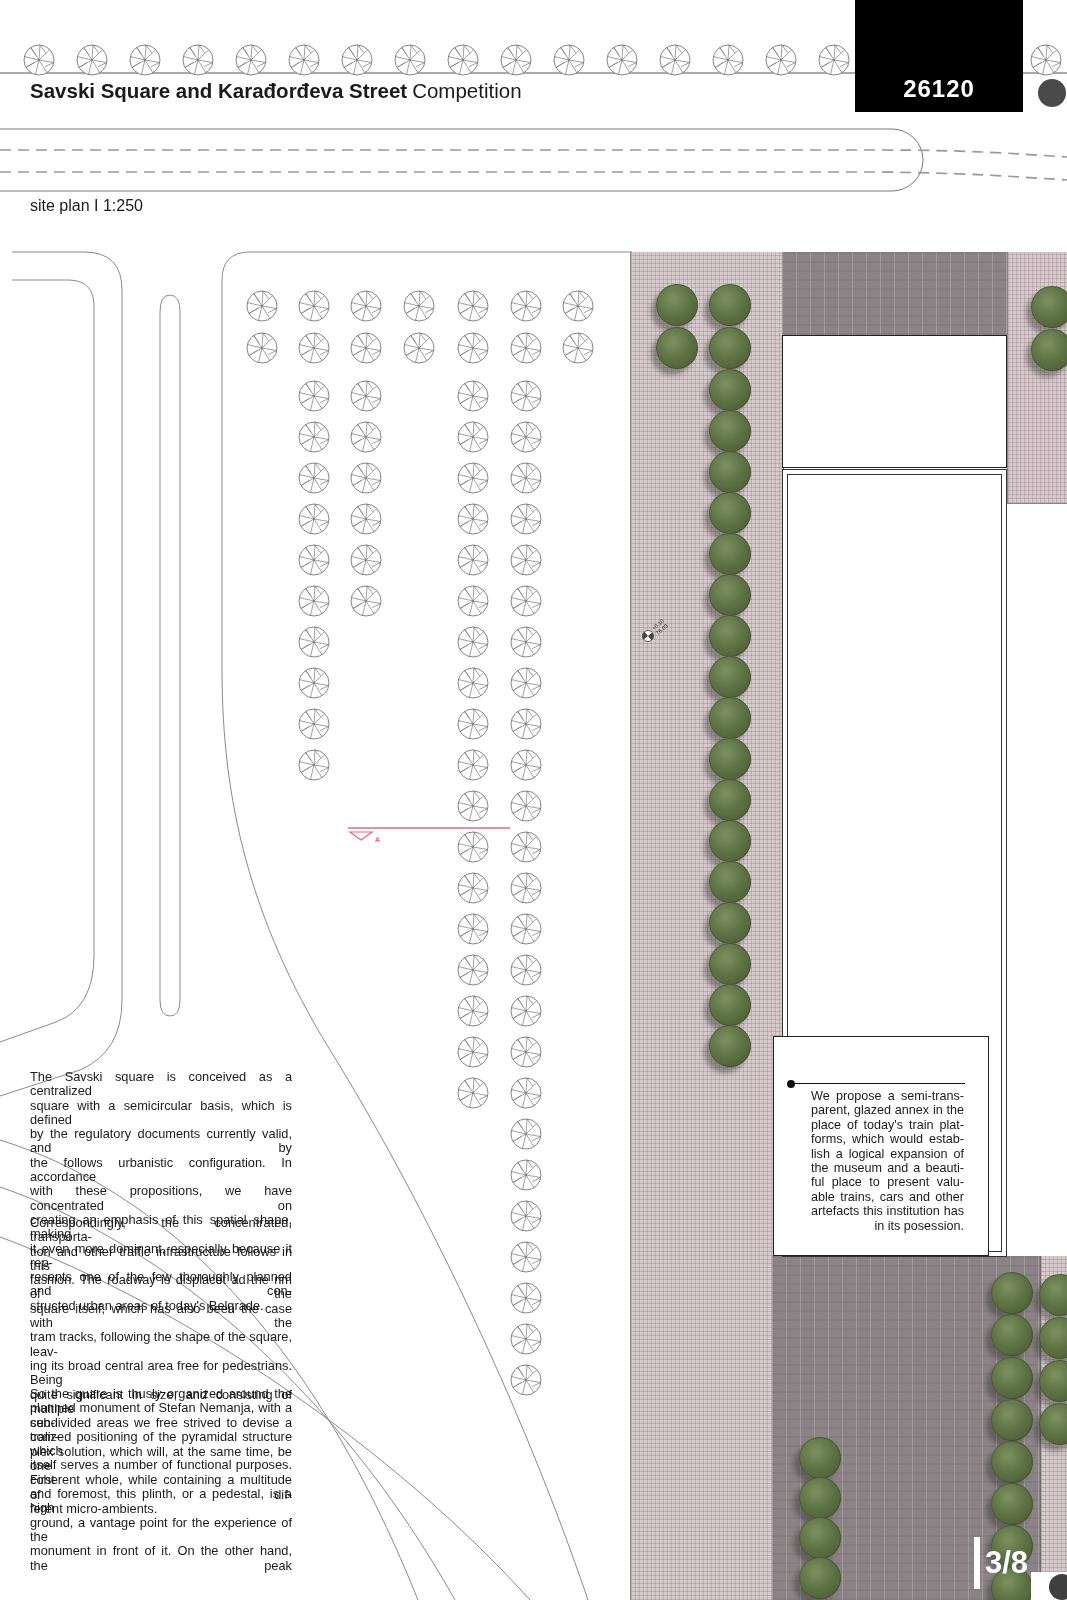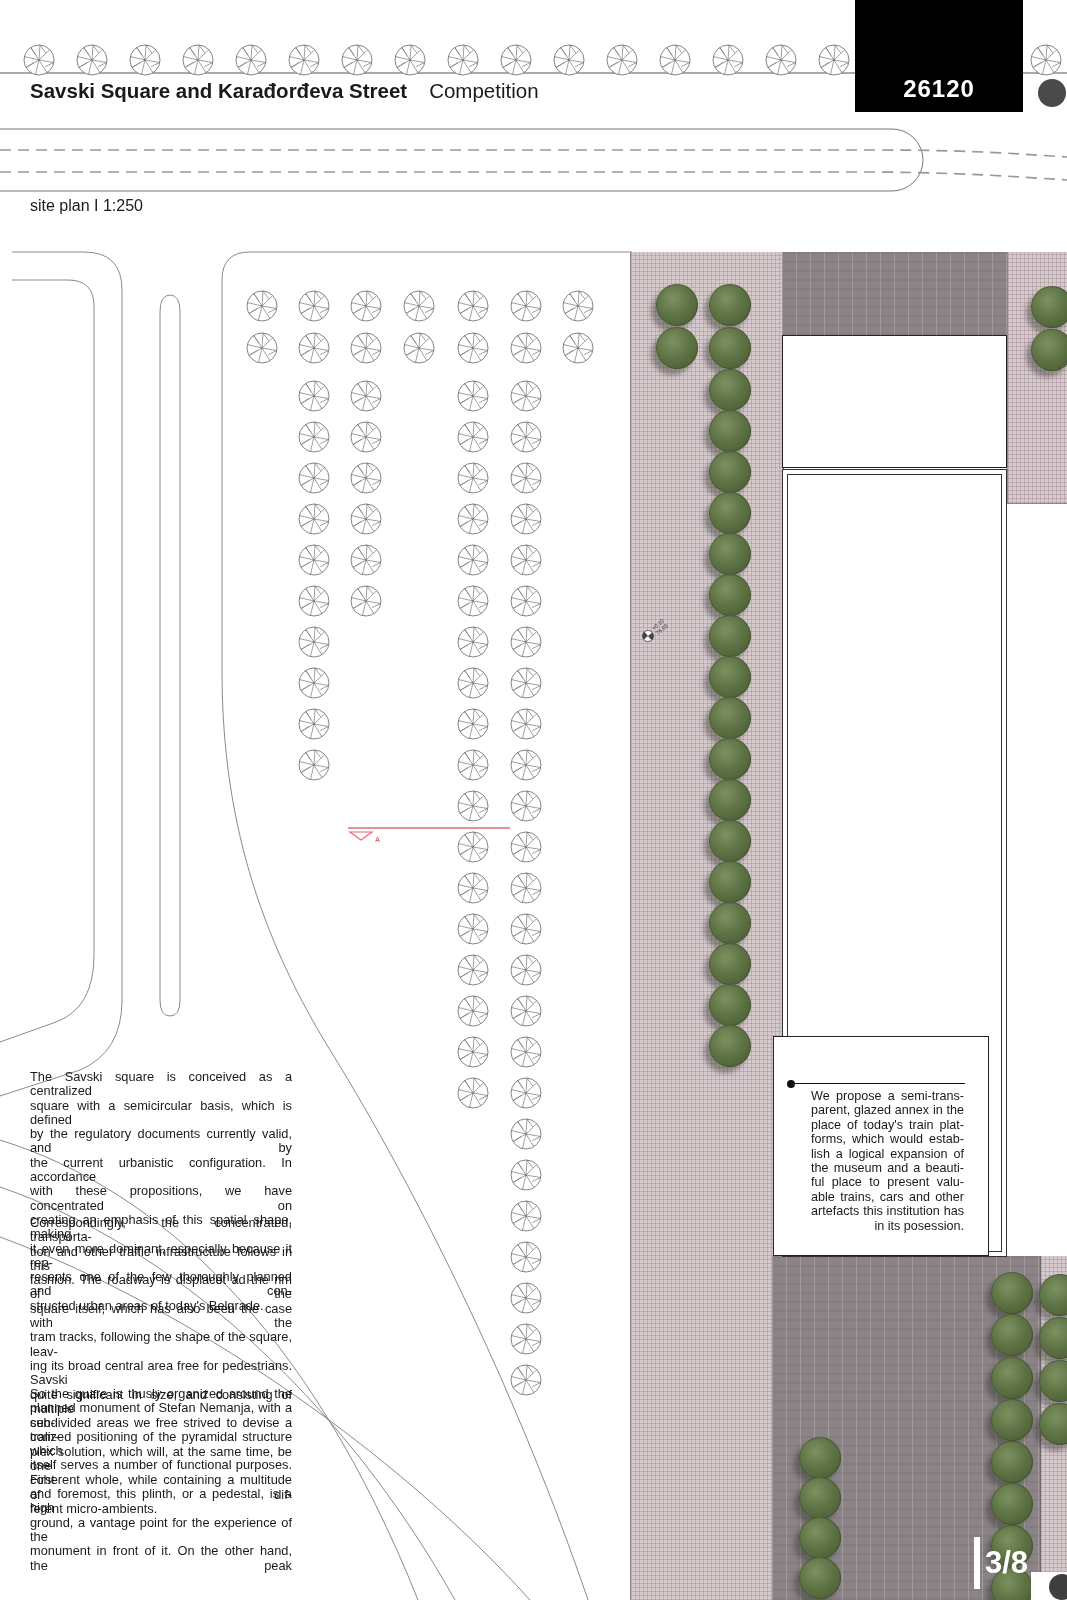--- a/index.html
+++ b/index.html
@@ -3,21 +3,21 @@
 <meta charset="utf-8">
 <style>
   html,body{margin:0;padding:0;background:#e8e8e8;}
   .sheet{
     position:relative;width:1067px;height:1600px;background:#ffffff;
     overflow:hidden;font-family:"Liberation Sans",sans-serif;color:#1a1a1a;
   }
   
   .page-title{position:absolute;left:30px;top:79px;font-size:20.5px;z-index:6;white-space:nowrap;}
   .page-title .tb{font-weight:bold;}
-  .page-title .tr{font-weight:normal;margin-left:22px;}
+  .page-title .tr{font-weight:normal;margin-left:5px;}
   .comp-box{
     position:absolute;left:855px;top:0;width:168px;height:112px;background:#000;
     z-index:6;display:flex;align-items:flex-end;justify-content:center;
   }
   .comp-box span{color:#fff;font-weight:bold;font-size:24px;padding-bottom:9px;letter-spacing:1px;}
   .corner-dot-top{
     position:absolute;left:1038px;top:79px;width:28px;height:28px;border-radius:50%;
     background:#4a4a4a;z-index:6;
   }
   .plan-label{position:absolute;left:30px;top:197px;font-size:16px;z-index:6;}
@@ -278,34 +278,34 @@
   <div class="comp-box">
     <span>26120</span>
   </div>
   <div class="corner-dot-top"></div>
   <div class="plan-label">site plan I 1:250</div>
 
   <div class="essay" id="para1">
       <div class="tline">The Savski square is conceived as a centralized</div>
       <div class="tline">square with a semicircular basis, which is defined</div>
       <div class="tline">by the regulatory documents currently valid, and by</div>
-      <div class="tline">the current urbanistic configuration. In accordance</div>
+      <div class="tline">the follows urbanistic configuration. In accordance</div>
       <div class="tline">with these propositions, we have concentrated on</div>
       <div class="tline">creating an emphasis of this spatial shape, making</div>
       <div class="tline">it even more dominant, especially because it rep-</div>
       <div class="tline">resents one of the few thoroughly planned and con-</div>
       <div class="tline tlast">structed urban areas of today's Belgrade.</div>
     </div>
   <div class="essay" id="para2">
       <div class="tline">Correspondingly, the concentrated, transporta-</div>
       <div class="tline">tion and other traffic infrastructure follows in this</div>
       <div class="tline">fashion. The roadway is displacet ad the rim of the</div>
       <div class="tline">square itself, which has also been the case with the</div>
       <div class="tline">tram tracks, following the shape of the square, leav-</div>
-      <div class="tline">ing its broad central area free for pedestrians. Savski</div>
+      <div class="tline">ing its broad central area free for pedestrians. Being</div>
       <div class="tline">quite significant in size, and consisting of multiple</div>
       <div class="tline">subdivided areas we free strived to devise a com-</div>
       <div class="tline">plex solution, which will, at the same time, be one</div>
       <div class="tline">coherent whole, while containing a multitude of dif-</div>
       <div class="tline tlast">ferent micro-ambients.</div>
     </div>
   <div class="essay" id="para3">
       <div class="tline">So the quare is thusly organized around the</div>
       <div class="tline">planned monument of Stefan Nemanja, with a cen-</div>
       <div class="tline">tralized positioning of the pyramidal structure which</div>

